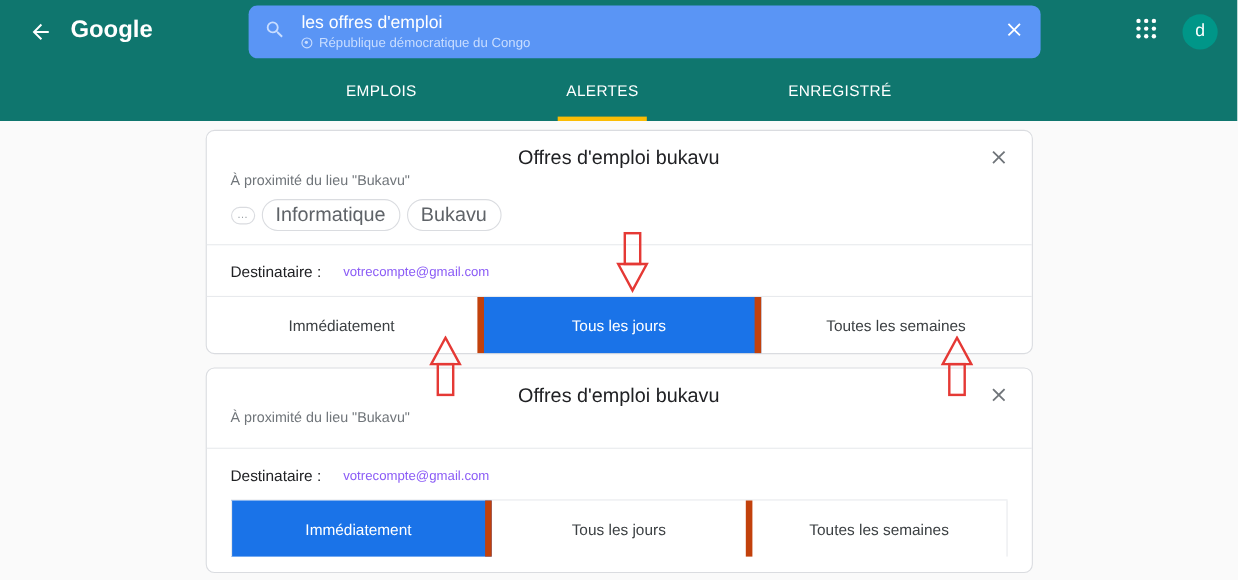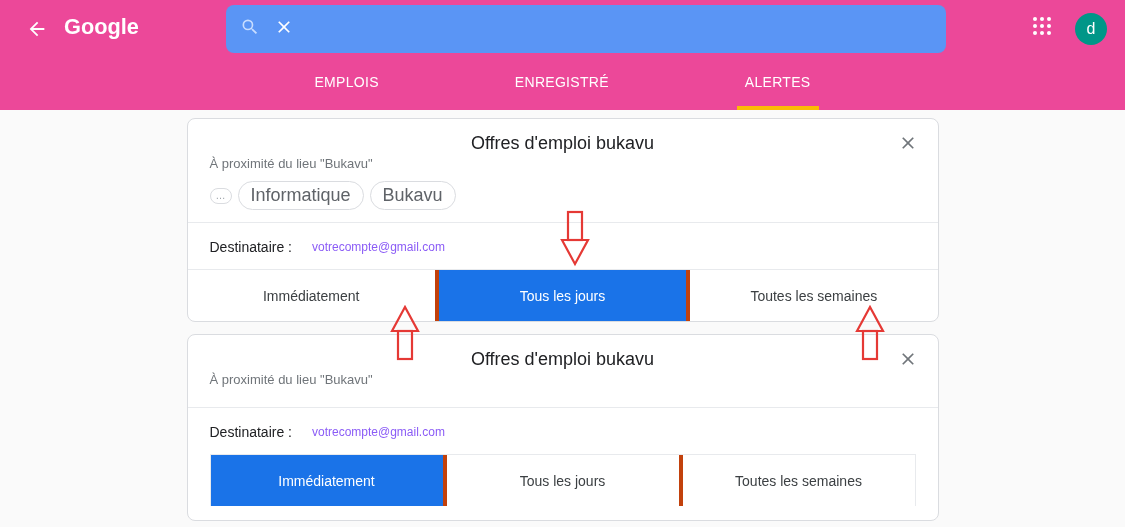--- a/index.html
+++ b/index.html
@@ -1,20 +1,20 @@
 <!DOCTYPE html>
 <html><head>
 <meta charset="utf-8">
 <style>
   * { margin:0; padding:0; box-sizing:border-box; font-family:Arial, "Helvetica Neue", Helvetica, sans-serif; }
   body { background:#fafafa; width:1125px; height:527px; overflow:hidden; position:relative; }
 
   
   .gc-header {
-    height:110px; background:#ec4899;
+    height:110px; background:#0f766e;
     display:flex; flex-direction:column;
   }
   .gc-toprow {
     height:58px; display:flex; align-items:center;
     padding-left:25px; padding-right:18px;
   }
   .back-btn { width:24px; height:24px; display:flex; align-items:center; justify-content:center; color:#fff; cursor:pointer; }
   .logo { margin-left:15px; }
   .logo svg text { font-family:Product Sans, Arial, sans-serif; }
   .searchbar {
@@ -63,21 +63,21 @@
   .divider-top { border-top:1px solid #e8eaed; margin:12px -22px 0 -22px; height:1px; }
 
   .recipient { display:flex; align-items:center; gap:20px; padding:16px 0 14px 0;}
   .recipient .label { font-size:14px; color:#202124;}
   .recipient .value { font-size:12px; color:#8b5cf6; }
   
   .freq-row {
     margin:0 -22px; display:flex; border-top:1px solid #e8eaed; height:52px;
   }
   .freq {
-    flex:1; border-right:4px solid #c2410c; display:flex;
+    flex:1; border-right:6px solid #c2410c; display:flex;
     align-items:center; justify-content:center;
     font-size:14px; color:#3c4043; cursor:pointer;
   }
   .freq:last-child{border-right:none;}
   .freq.selected { background:#1a73e8; color:#fff; font-weight:500;}
   .freq-row.indent {margin-left:0;margin-right:0;}
   .freq-row.indent .freq:first-child{border-left:1px solid #e8eaed;}
   .freq-row.indent .freq:last-child{border-right:1px solid #e8eaed;}
 
   
@@ -99,20 +99,27 @@
       <svg width="92" height="32" viewBox="0 0 110 36">
         <text x="0" y="26" font-size="26" font-weight="600" fill="#ffffff">Google</text>
       </svg>
     </div>
     <div class="searchbar">
       <span class="search-icon">
         <svg width="20" height="20" viewBox="0 0 24 24">
             <path fill="currentColor" d="M15.5 14h-.8l-.3-.3A6.5 6.5 0 0016 9.5 6.5 6.5 0 109.5 16a6.5 6.5 0 004.2-1.6l.3.3v.8l5 5 1.5-1.5-5-5zm-6 0A4.5 4.5 0 1114 9.5 4.5 4.5 0 019.5 14z"></path>
           </svg>
       </span>
+      <div class="search-text">
+        <span class="search-q">les offres d'emploi</span>
+        <span class="search-loc">
+          <span class="loc-dot"></span>
+          <span>République démocratique du Congo</span>
+        </span>
+      </div>
       <span class="clear-btn">
         <svg width="20" height="20" viewBox="0 0 24 24">
             <path fill="currentColor" d="M19 6.4 17.6 5 12 10.6 6.4 5 5 6.4 10.6 12 5 17.6 6.4 19 12 13.4 17.6 19 19 17.6 13.4 12z"></path>
           </svg>
       </span>
     </div>
     <div class="spacer"></div>
     <div class="apps-btn">
       <span></span>
         <span></span>
@@ -123,22 +130,22 @@
       <span></span>
         <span></span>
         <span></span>
     </div>
     <div class="avatar">
       <span>d</span>
     </div>
   </div>
   <div class="gc-tabs">
     <div class="tab">EMPLOIS</div>
+    <div class="tab active">ALERTES</div>
     <div class="tab">ENREGISTRÉ</div>
-    <div class="tab active">ALERTES</div>
   </div>
 </div>
 
 <div class="card-zone">
 
   <div class="card">
     <span class="close-card">
       <svg width="20" height="20" viewBox="0 0 24 24">
           <path fill="currentColor" d="M19 6.4 17.6 5 12 10.6 6.4 5 5 6.4 10.6 12 5 17.6 6.4 19 12 13.4 17.6 19 19 17.6 13.4 12z"></path>
         </svg>

